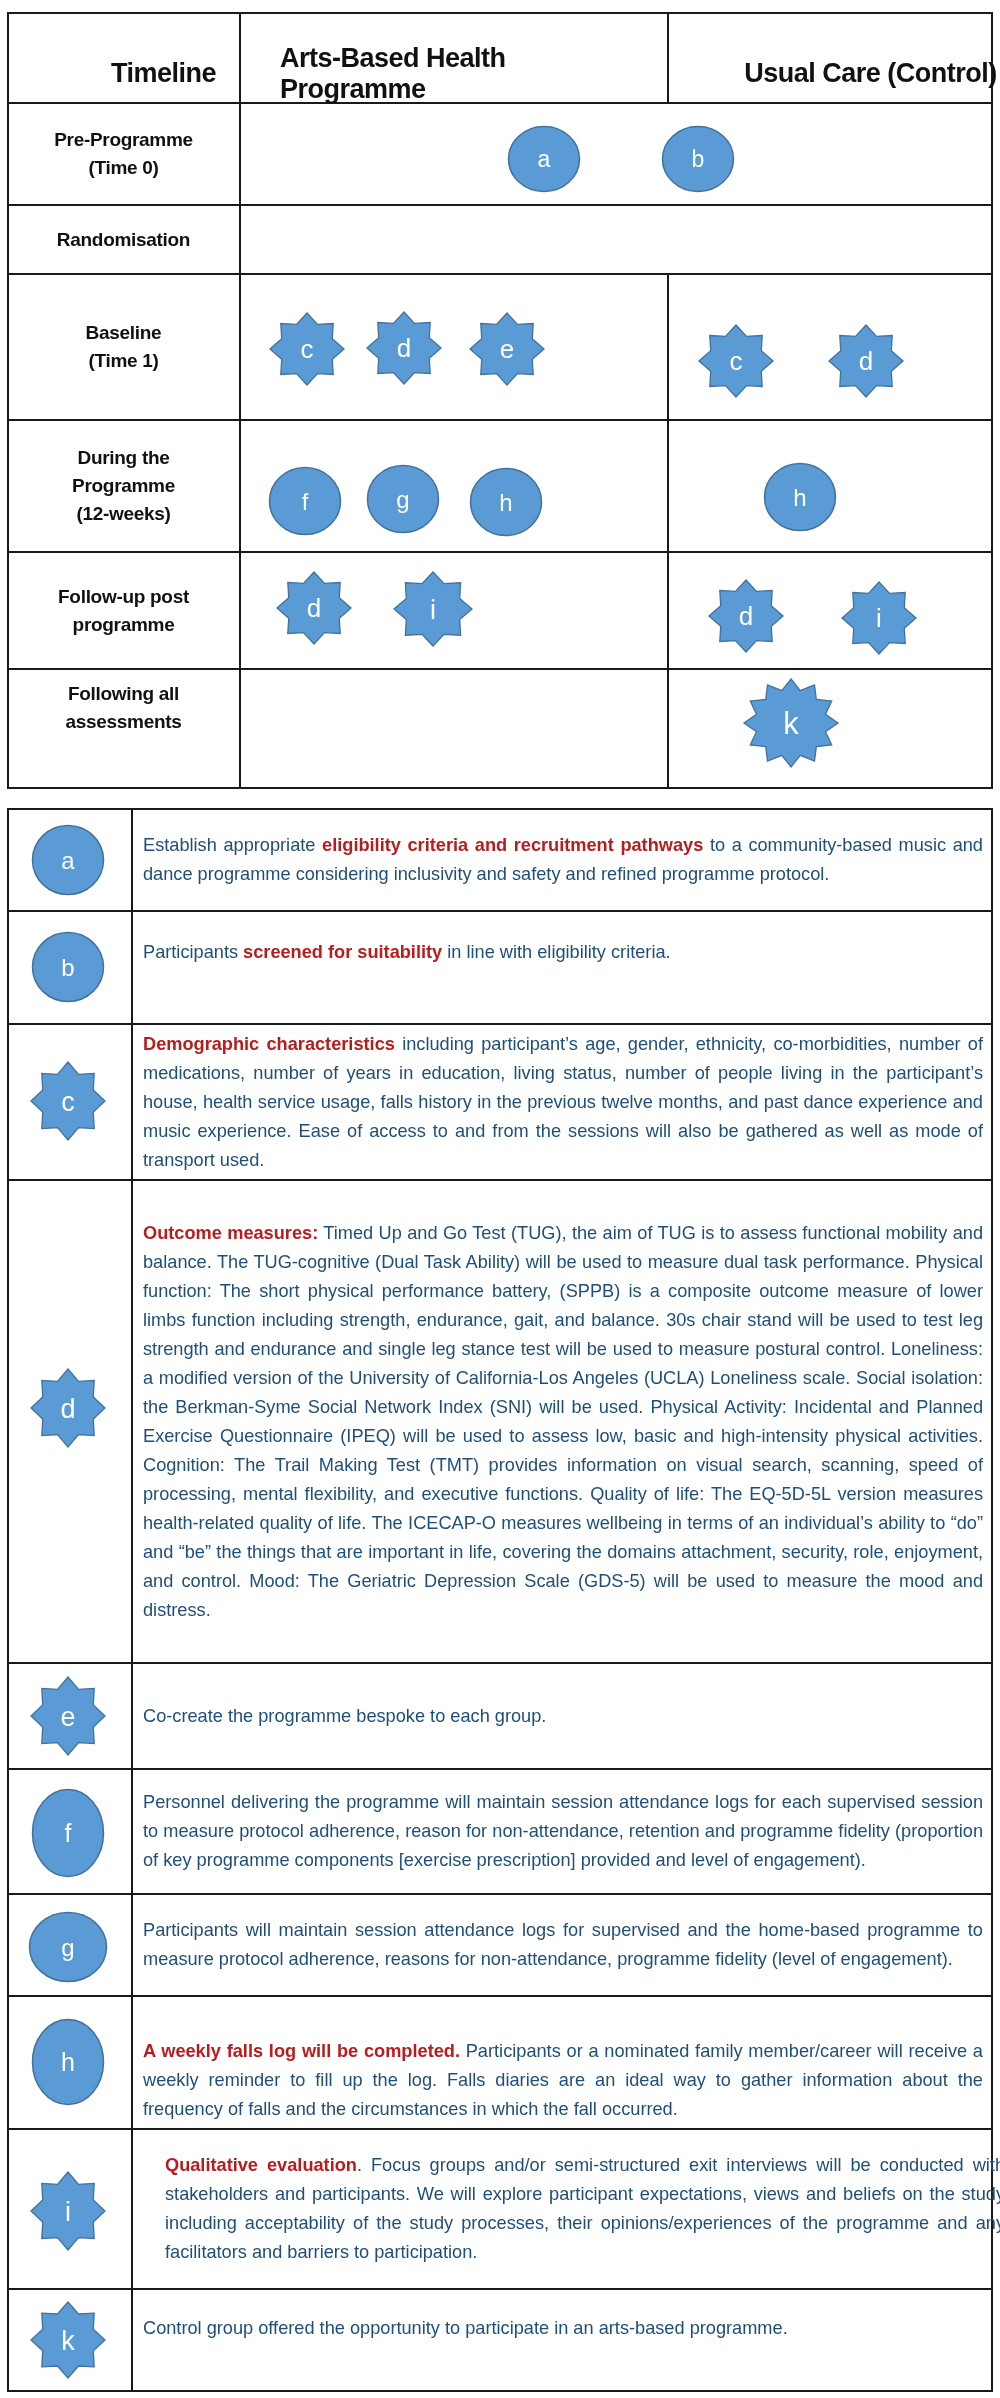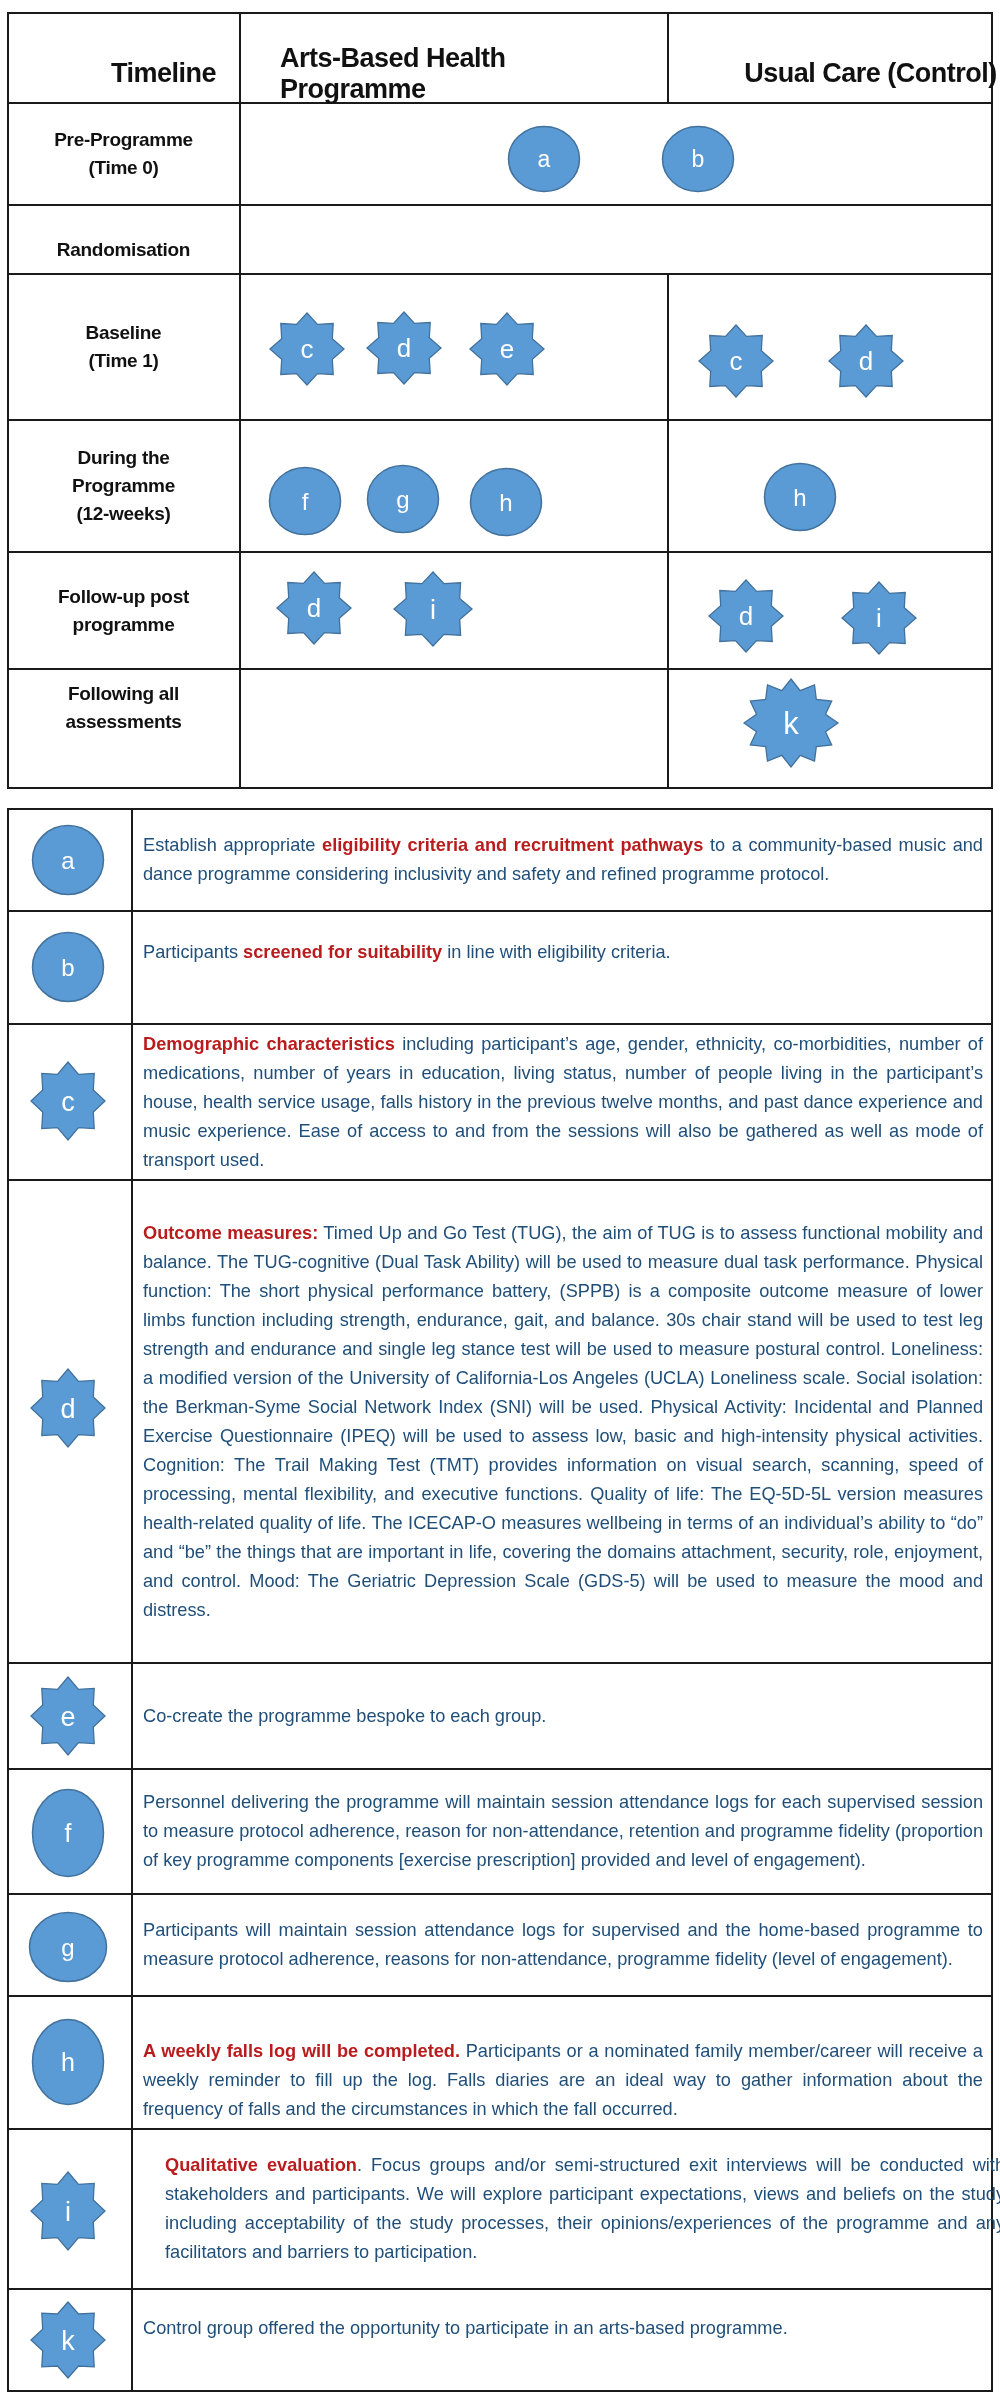--- a/index.html
+++ b/index.html
@@ -42,21 +42,21 @@
   <div class="hdr" style="left:7px;width:233px;">Timeline</div>
   <div class="hdr" style="left:240px;width:364px;">Arts-Based Health Programme</div>
   <div class="hdr" style="left:668px;width:325px;">Usual Care (Control)</div>
 
   <div class="rowlabel" style="top:104px;height:100px;">
     <div>
         <div>Pre-Programme</div>
         <div>(Time 0)</div>
       </div>
   </div>
-  <div class="rowlabel" style="top:216px;height:67px;">
+  <div class="rowlabel" style="top:206px;height:67px;">
     <div>Randomisation</div>
   </div>
   <div class="rowlabel" style="top:275px;height:144px;">
     <div>
         <div>Baseline</div>
         <div>(Time 1)</div>
       </div>
   </div>
   <div class="rowlabel" style="top:421px;height:130px;border-radius:30px;">
     <div>

